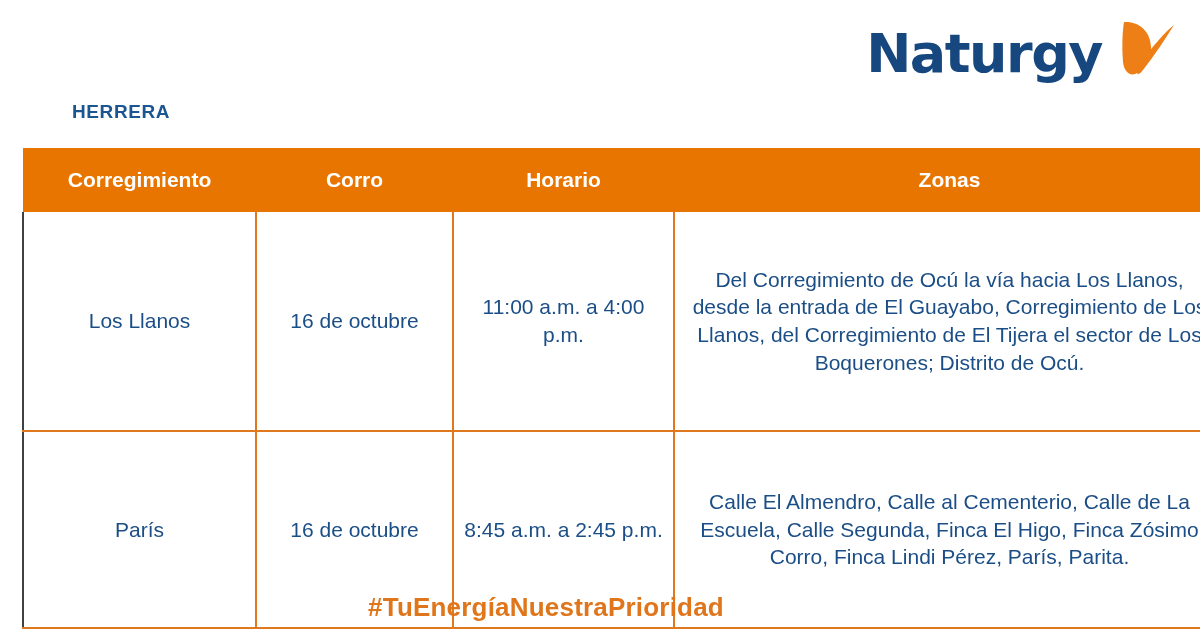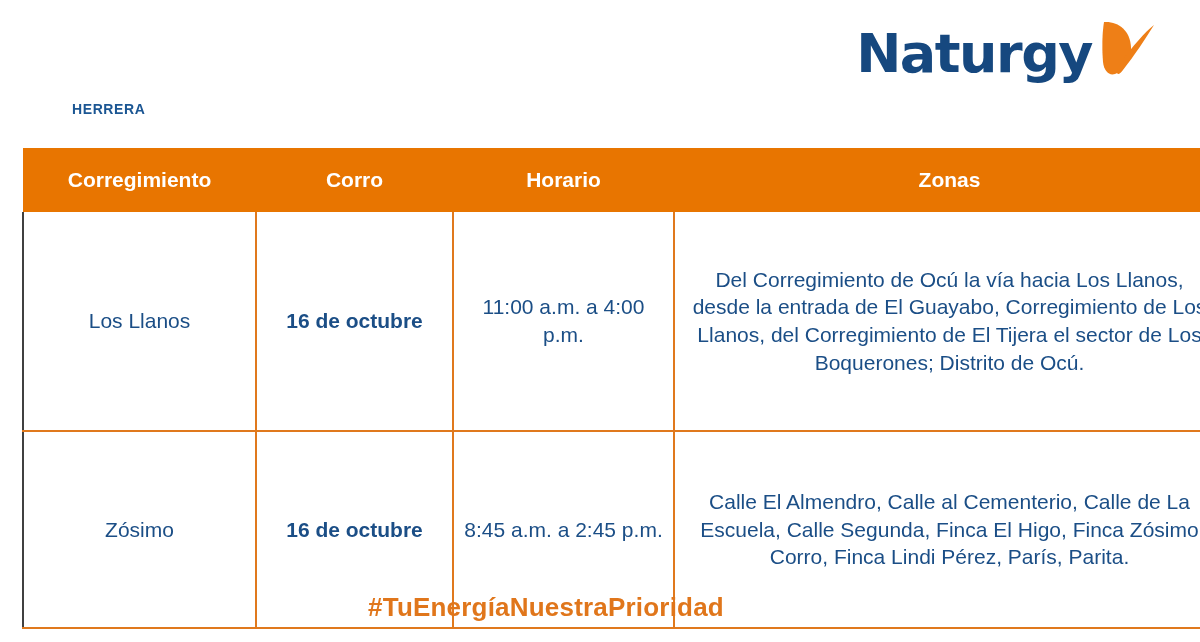--- a/index.html
+++ b/index.html
@@ -19,25 +19,25 @@
   .page-header {
     position: absolute;
     left: 0;
     top: 0;
     width: 1200px;
     height: 148px;
   }
 
   .brand-logo {
     position: absolute;
-    right: 40px;
+    right: 20px;
     top: 26px;
     display: flex;
     align-items: center;
-    gap: 0;
+    gap: 10px;
   }
   .brand-wordmark {
     font-family: "DejaVu Sans", sans-serif;
     font-size: 54px;
     font-weight: bold;
     color: #16487f;
     letter-spacing: -1.5px;
     line-height: 1;
   }
   .brand-mark {
@@ -46,21 +46,21 @@
     display: block;
     margin-top: -12px;
     margin-left: -2px;
   }
 
   .province-title {
     position: absolute;
     left: 72px;
     top: 101px;
     font-family: "Liberation Sans", sans-serif;
-    font-size: 14px;
+    font-size: 19px;
     font-weight: bold;
     color: #1b5693;
     letter-spacing: 0.6px;
   }
 
   
   .outage-table-wrap {
     position: absolute;
     left: 22px;
     top: 148px;
@@ -91,21 +91,21 @@
     text-align: center;
     vertical-align: middle;
     padding: 14px 10px;
     line-height: 1.32;
   }
   table.outage-table tbody tr:first-child td { border-top: none; }
   table.outage-table tbody td:first-child { border-left: 2px solid #404040; }
   table.outage-table tbody td:last-child  { border-right: 2px solid #e0791d; }
 
   .col-corregimiento { width: 221px; }
-  .col-fecha         { width: 185px; font-weight: bold; }
+  .col-fecha         { width: 185px; }
   .col-horario       { width: 209px; }
   .col-zonas         { width: 539px; }
 
   .row-1-zonas { height: 190px; }
   .row-2-zonas { height: 167px; }
 
   
   .footer-hashtag {
     position: absolute;
     left: 0;
@@ -147,21 +147,21 @@
       </tr>
     </thead>
     <tbody>
       <tr>
         <td class="col-corregimiento">Los Llanos</td>
         <td class="col-fecha">16 de octubre</td>
         <td class="col-horario">11:00 a.m. a 4:00 p.m.</td>
         <td class="col-zonas row-1-zonas">Del Corregimiento de Ocú la vía hacia Los Llanos, desde la entrada de El Guayabo, Corregimiento de Los Llanos, del Corregimiento de El Tijera el sector de Los Boquerones; Distrito de Ocú.</td>
       </tr>
       <tr>
-        <td class="col-corregimiento">Zósimo</td>
+        <td class="col-corregimiento">París</td>
         <td class="col-fecha">16 de octubre</td>
         <td class="col-horario">8:45 a.m. a 2:45 p.m.</td>
         <td class="col-zonas row-2-zonas">Calle El Almendro, Calle al Cementerio, Calle de La Escuela, Calle Segunda, Finca El Higo, Finca Zósimo Corro, Finca Lindi Pérez, París, Parita.</td>
       </tr>
     </tbody>
   </table>
 </div>
 
 <div class="footer-hashtag">#TuEnergíaNuestraPrioridad</div>
 

